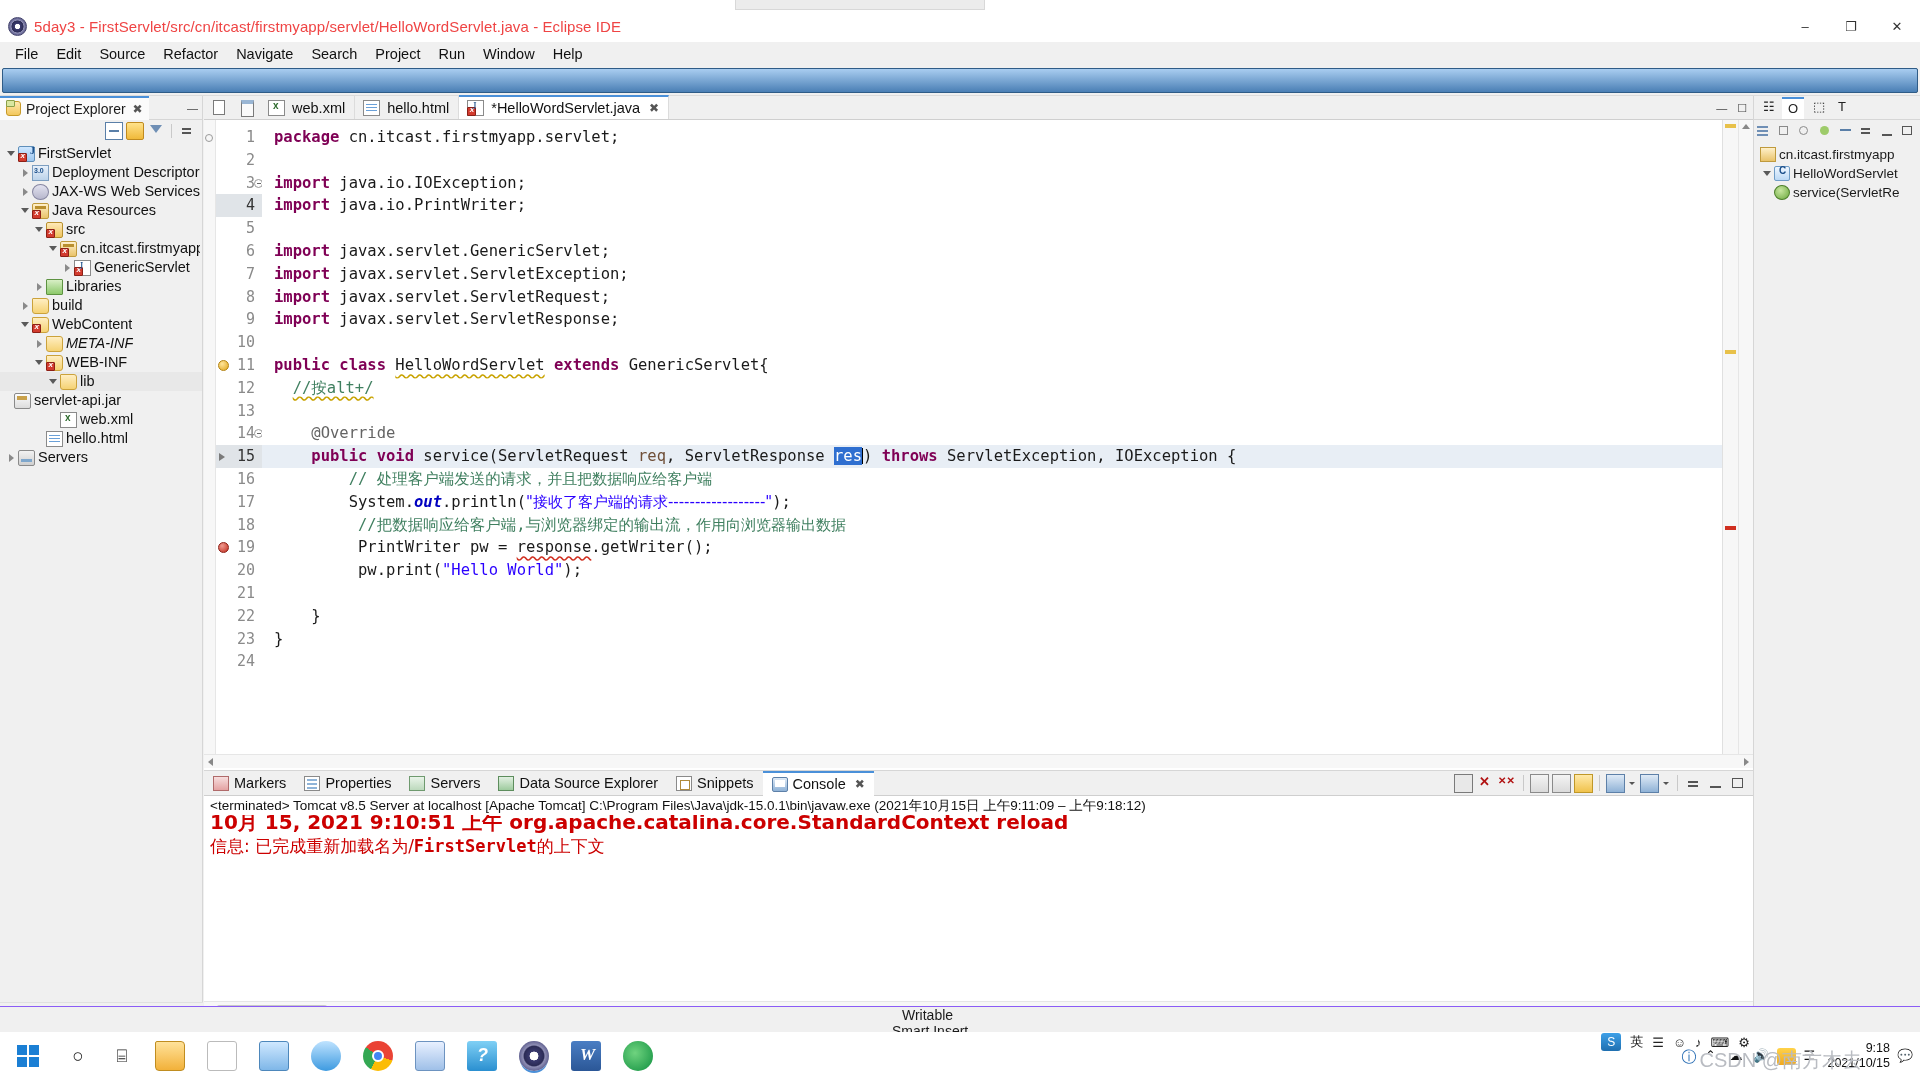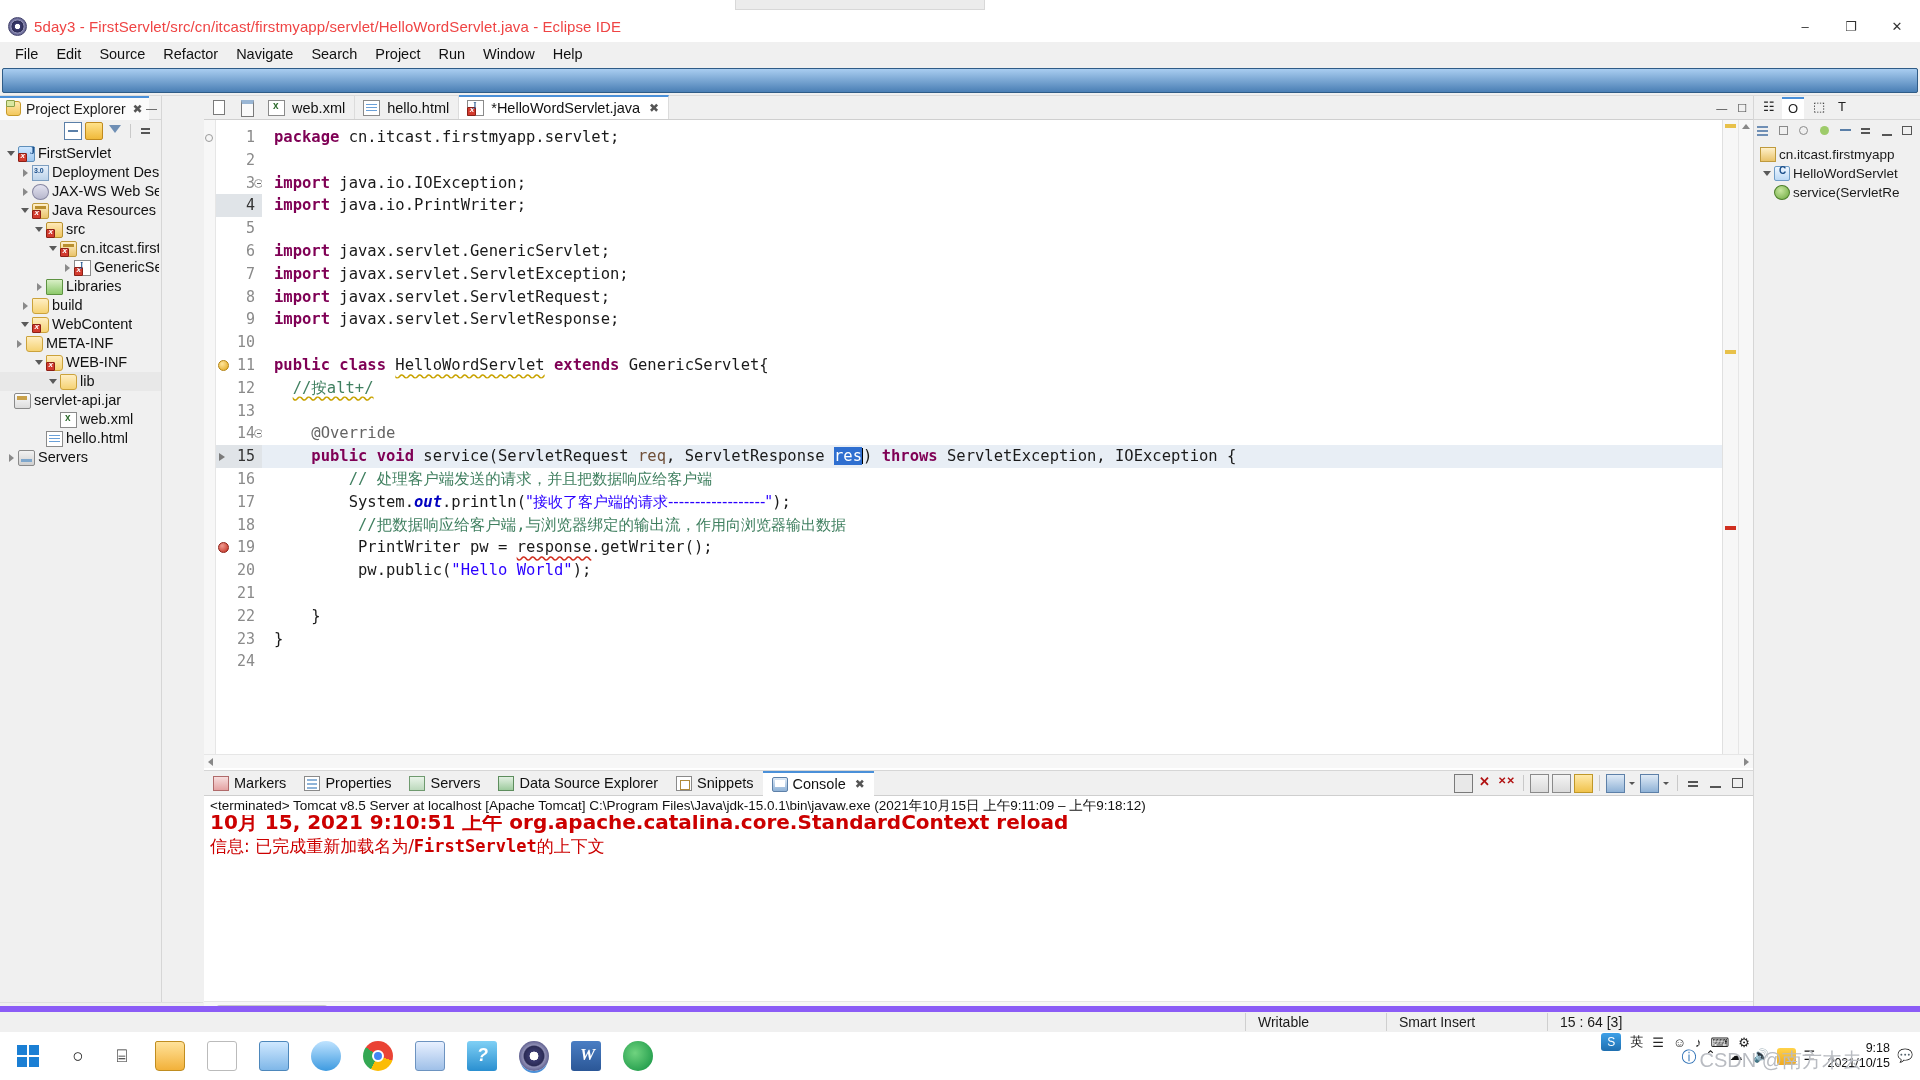--- a/index.html
+++ b/index.html
@@ -100,21 +100,21 @@
   .toolbar .right-tools { margin-left:auto; display:flex; align-items:center; padding-right:6px; }
 
   
   .persp { width:26px; height:22px; margin-left:2px; }
 
   
   .body-row { position:absolute; left:0; top:96px; width:1920px; height:920px; }
 
   
   .left-panel {
-    position:absolute; left:0; top:0; width:162px; height:920px;
+    position:absolute; left:0; top:0; width:203px; height:920px;
     background:#f0f0f0; border-right:1px solid #d6d6d6;
   }
   .view-tabbar {
     height:24px; background:#f0f0f0; display:flex; align-items:center;
     border-bottom:1px solid #d6d6d6; position:relative;
   }
   .view-tab {
     display:flex; align-items:center; gap:5px; height:24px; padding:0 6px;
     background:#fbfbfb; border-top:2px solid #4a90d9; font-size:14px;
   }
@@ -353,22 +353,22 @@
   .rp-row { display:flex; align-items:center; height:19px; white-space:nowrap; }
   .rp-ic { width:16px; height:15px; flex:0 0 16px; margin-right:3px; position:relative; }
   .rp-ic.pkg { background:linear-gradient(#fff0c9,#e9c36a); border:1px solid #bf9a3d; }
   .rp-ic.cls { background:linear-gradient(#eef6ff,#bcd9f5); border:1px solid #6f9cc6; border-radius:2px; }
   .rp-ic.cls::after{content:"C";position:absolute;left:4px;top:-2px;font-size:10px;color:#1b4f8a;font-weight:bold;}
   .rp-ic.mth { background:radial-gradient(circle at 40% 35%, #c8e6a0, #6aa83c); border-radius:50%; border:1px solid #4c7f29; }
 
   
   .statusbar {
     position:absolute; left:0; bottom:48px; width:1920px; height:26px;
-    background:#f0f0f0; border-top:6px solid #8b5cf6;
-    display:flex; align-items:center; font-size:14px; color:#1a1a1a;
+    background:#f0f0f0; border-top:1px solid #8b5cf6;
+    display:flex; align-items:center; font-size:14px; color:#1a1a1a;flex-direction:column;
   }
   .sb-cell { padding:0 12px; height:20px; display:flex; align-items:center; }
   .sb-div { width:1px; height:18px; background:#cfcfcf; }
 
   
   .taskbar {
     position:absolute; left:0; bottom:0; width:1920px; height:48px; background:#ffffff;
     display:flex; align-items:center;
   }
   .tk-start { width:56px; height:48px; display:flex; align-items:center; justify-content:center; }
@@ -619,21 +619,21 @@
             <span class="ti ti-folder"></span>
             <span class="tlbl">build</span>
           </div>
           <div class="tree-row" style="padding-left: 18px;">
             <span class="tw open"></span>
             <span class="ti ti-folder">
               <i class="err-badge"></i>
             </span>
             <span class="tlbl">WebContent</span>
           </div>
-          <div class="tree-row" style="padding-left: 12px;">
+          <div class="tree-row" style="padding-left: 32px; font-style: italic;">
             <span class="tw closed"></span>
             <span class="ti ti-folder"></span>
             <span class="tlbl">META-INF</span>
           </div>
           <div class="tree-row" style="padding-left: 32px;">
             <span class="tw open"></span>
             <span class="ti ti-folder">
               <i class="err-badge"></i>
             </span>
             <span class="tlbl">WEB-INF</span>
@@ -743,21 +743,21 @@
           <div class="cline"> </div>
           <div class="cline"><span class="kw">public</span> <span class="kw">class</span> <span class="underline-sq">HelloWordServlet</span> <span class="kw">extends</span> <span>GenericServlet{</span></div>
           <div class="cline">  <span class="cmt underline-sq">//按alt+/</span></div>
           <div class="cline"> </div>
           <div class="cline">    <span class="ann">@Override</span></div>
           <div class="cline cur">    <span class="kw">public</span> <span class="kw">void</span> <span>service(</span><span>ServletRequest</span> <span class="par">req</span>, <span>ServletResponse</span> <span class="sel-tok">res</span><span class="caret"></span>) <span class="kw">throws</span> <span>ServletException, IOException {</span></div>
           <div class="cline">        <span class="cmt">// 处理客户端发送的请求，</span><span class="cmt cn">并且把数据响应给客户端</span></div>
           <div class="cline">        <span>System.</span><span class="stat">out</span><span>.println(</span><span class="str cn">"接收了客户端的请求------------------"</span><span>);</span></div>
           <div class="cline">         <span class="cmt">//把数据响应给客户端,与浏览器绑定的输出流，</span><span class="cmt cn">作用向浏览器输出数据</span></div>
           <div class="cline">         <span>PrintWriter</span><span> pw = </span><span class="underline-red">response</span><span>.getWriter();</span></div>
-          <div class="cline">         <span>pw.public(</span><span class="str">"Hello World"</span><span>);</span></div>
+          <div class="cline">         <span>pw.print(</span><span class="str">"Hello World"</span><span>);</span></div>
           <div class="cline"> </div>
           <div class="cline">    <span>}</span></div>
           <div class="cline"><span>}</span></div>
           <div class="cline"> </div>
         </div>
 
         <div class="ed-overview">
           <div class="ov-mark" style="top:4px;background:#e8c14a;"></div>
           <div class="ov-mark" style="top:230px;background:#e8c14a;"></div>
           <div class="ov-mark" style="top:406px;background:#d02f20;"></div>

